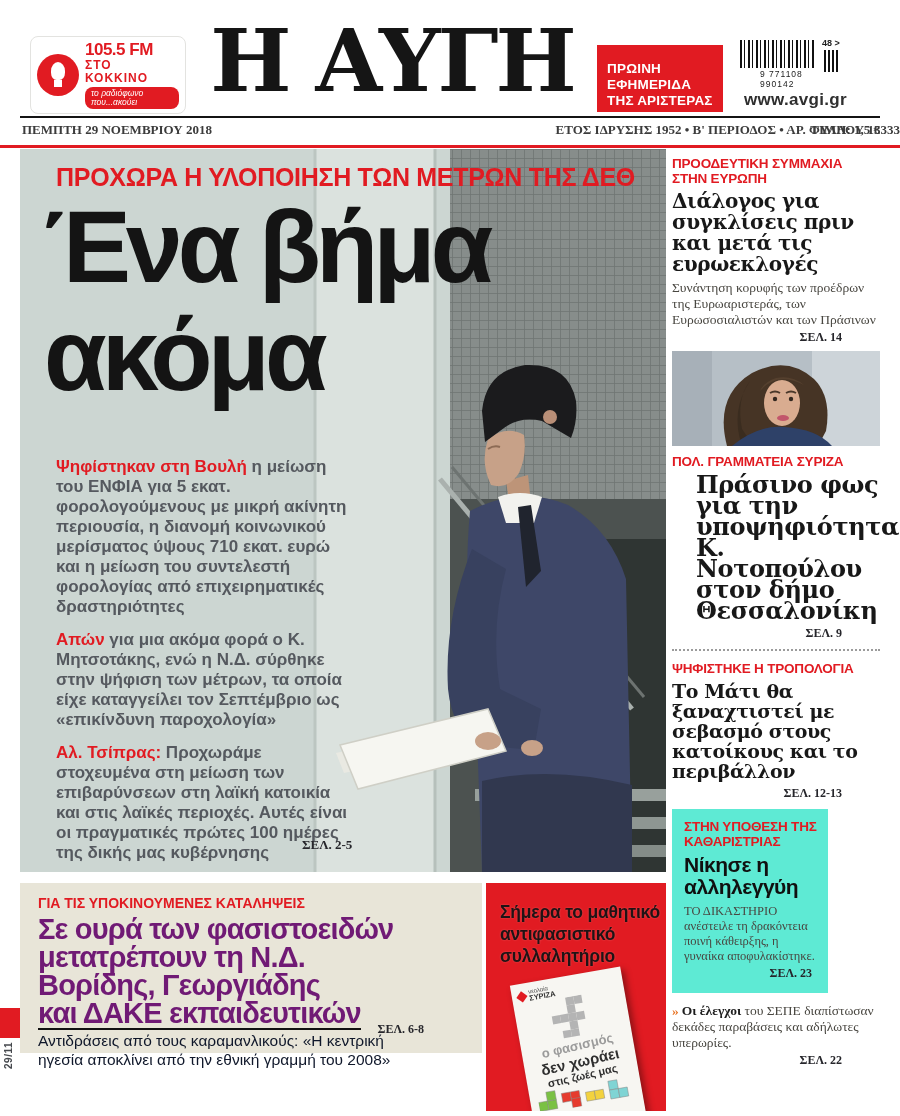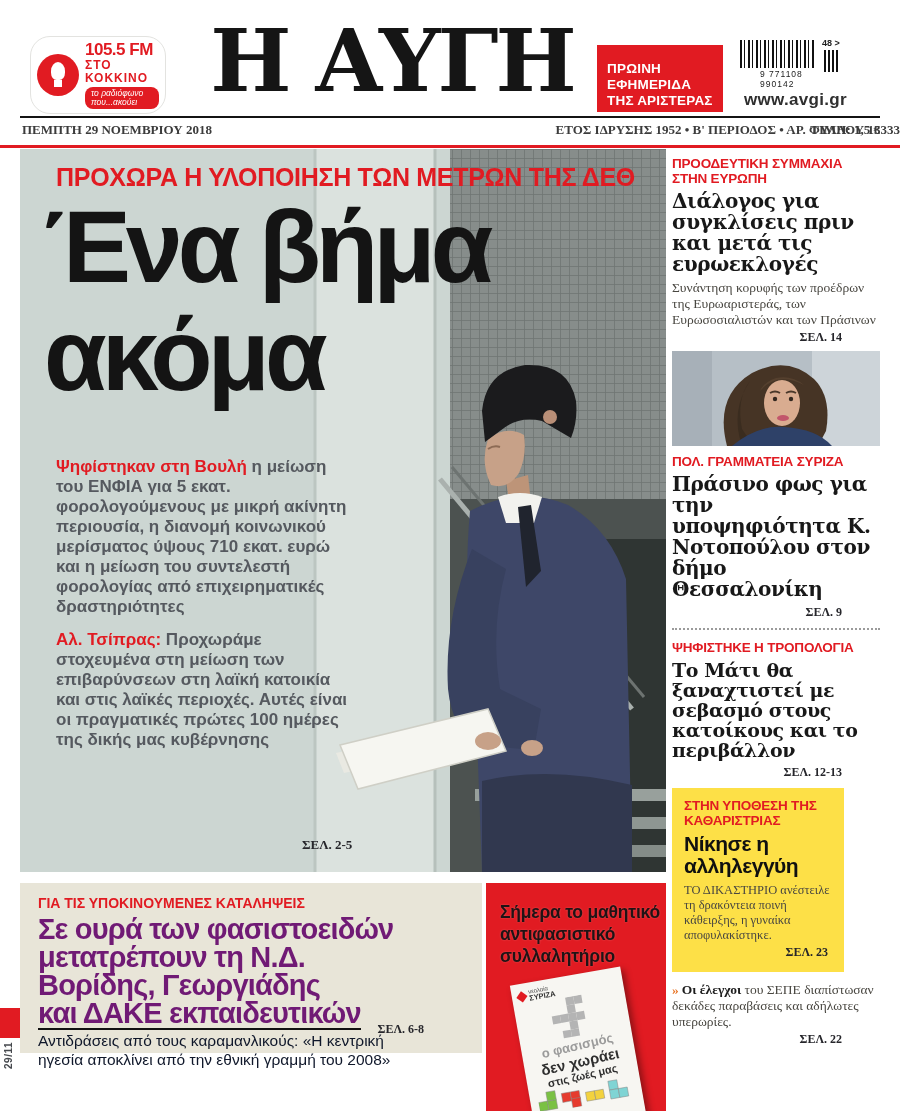--- a/index.html
+++ b/index.html
@@ -1,21 +1,21 @@
 <!DOCTYPE html>
 <html><head>
 <meta charset="utf-8">
 <style>
   html,body{margin:0;padding:0;background:#ffffff;}
   .page{position:relative;width:900px;height:1116px;background:#ffffff;overflow:hidden;
         font-family:"Liberation Sans",sans-serif;}
 
   
-  .radio-logo{position:absolute;left:30px;top:36px;width:136px;height:78px;
-      border:1px solid #e3e3e0;border-radius:20px;display:flex;align-items:center;
+  .radio-logo{position:absolute;left:30px;top:36px;width:156px;height:78px;
+      border:1px solid #e3e3e0;border-radius:8px;display:flex;align-items:center;
       padding:4px 6px;box-sizing:border-box;background:#fff;}
   .radio-icon{width:42px;height:42px;border-radius:50%;background:#e11b22;position:relative;flex:0 0 auto;}
   .radio-icon::after{content:"";position:absolute;left:14px;top:8px;width:14px;height:18px;
       background:#fff;border-radius:50% 50% 40% 40%;}
   .radio-icon::before{content:"";position:absolute;left:17px;top:26px;width:8px;height:7px;background:#fff;}
   .radio-txt{margin-left:6px;line-height:1.05;}
   .radio-freq{color:#e11b22;font-weight:bold;font-size:17px;letter-spacing:-0.5px;}
   .radio-station{color:#e11b22;font-weight:bold;font-size:12px;letter-spacing:1px;}
   .radio-slogan{margin-top:3px;background:#e11b22;color:#fff;font-style:italic;
       font-size:8.5px;padding:2px 6px;border-radius:8px;display:inline-block;}
@@ -63,21 +63,21 @@
   .sidebar{position:absolute;left:672px;top:156px;width:208px;}
   .kicker{color:#e11b22;font-weight:bold;font-size:13.5px;line-height:15px;margin:0 0 5px 0;letter-spacing:-0.2px;}
   .sb-headline{font-family:"DejaVu Serif",serif;font-weight:bold;color:#181818;
       font-size:17.5px;line-height:18px;letter-spacing:-0.4px;margin:0 0 5px 0;}
   .sb-body{font-family:"Liberation Serif",serif;font-size:13.5px;line-height:16px;color:#494741;margin:0 0 2px 0;}
   .sb-body b{color:#1d1d1d;}
   .pageref{font-family:"Liberation Serif",serif;font-weight:bold;font-size:12px;color:#26262b;
       text-align:right;padding-right:38px;margin:2px 0 6px 0;}
   .dotted{border-top:2px dotted #9b9b9b;margin:8px 0 10px 0;height:0;}
   .portrait-photo{width:208px;height:95px;margin:4px 0 8px 0;display:block;}
-  .graybox{width:172px;background:#fde047;box-sizing:border-box;padding:10px 10px 6px 12px;margin:8px 0 10px 0;}
+  .graybox{width:156px;background:#5eead4;box-sizing:border-box;padding:10px 10px 6px 12px;margin:8px 0 10px 0;}
   .graybox .gb-headline{font-weight:800;font-size:21px;line-height:22px;color:#101010;
       letter-spacing:-0.5px;margin:2px 0 6px 0;font-family:"Liberation Sans",sans-serif;}
   .arrow{color:#e87425;font-weight:bold;margin-right:3px;}
 
   
   .bottom-left{position:absolute;left:20px;top:883px;width:462px;height:170px;background:#e8e5d8;
       box-sizing:border-box;padding:12px 16px 0 18px;}
   .bl-kicker{color:#e11b22;font-weight:bold;font-size:14px;margin-bottom:4px;}
   .bl-headline{font-weight:800;font-size:29px;line-height:28px;color:#701a75;letter-spacing:-0.8px;}
   .bl-underline{display:inline-block;border-bottom:2px solid #121212;padding-bottom:1px;}
@@ -179,20 +179,21 @@
       <circle cx="530" cy="268" r="7" fill="#b98f77"></circle>
       <path d="M468 300 Q474 296 480 298" stroke="#8c6b55" stroke-width="2" fill="none"></path>
     </svg>
     <div class="lead-kicker">ΠΡΟΧΩΡΑ Η ΥΛΟΠΟΙΗΣΗ ΤΩΝ ΜΕΤΡΩΝ ΤΗΣ ΔΕΘ</div>
     <div class="lead-headline">
       <div>Ένα βήμα</div>
       <div>ακόμα</div>
     </div>
     <div class="lead-paras">
       <p><span class="plead">Ψηφίστηκαν στη Βουλή</span><span> η μείωση του ΕΝΦΙΑ για 5 εκατ. φορολογούμενους με μικρή ακίνητη περιουσία, η διανομή κοινωνικού μερίσματος ύψους 710 εκατ. ευρώ και η μείωση του συντελεστή φορολογίας από επιχειρηματικές δραστηριότητες</span></p>
+      <p><span class="plead">Απών</span><span> για μια ακόμα φορά ο Κ. Μητσοτάκης, ενώ η Ν.Δ. σύρθηκε στην ψήφιση των μέτρων, τα οποία είχε καταγγείλει τον Σεπτέμβριο ως «επικίνδυνη παροχολογία»</span></p>
       <p><span class="plead">Αλ. Τσίπρας:</span><span> Προχωράμε στοχευμένα στη μείωση των επιβαρύνσεων στη λαϊκή κατοικία και στις λαϊκές περιοχές. Αυτές είναι οι πραγματικές πρώτες 100 ημέρες της δικής μας κυβέρνησης</span></p>
     </div>
     <div class="lead-pageref">ΣΕΛ. 2-5</div>
   </div>
 
   <div class="sidebar">
 
     <div>
       <div class="kicker">ΠΡΟΟΔΕΥΤΙΚΗ ΣΥΜΜΑΧΙΑ ΣΤΗΝ ΕΥΡΩΠΗ</div>
       <div class="sb-headline" style="font-size:20px;line-height:21px;">Διάλογος για συγκλίσεις πριν και μετά τις ευρωεκλογές</div>
@@ -210,21 +211,21 @@
       <path d="M78 30 Q64 48 70 78 Q78 92 90 95 L70 95 Q58 60 78 30 Z" fill="#3a2c1f"></path>
       <circle cx="103" cy="48" r="2.2" fill="#33271f"></circle>
       <circle cx="119" cy="48" r="2.2" fill="#33271f"></circle>
       <path d="M98 42 Q103 39 108 42 M114 42 Q119 39 124 42" stroke="#4a382a" stroke-width="2" fill="none"></path>
       <ellipse cx="111" cy="67" rx="6" ry="3" fill="#c2566b"></ellipse>
       <path d="M60 95 Q85 74 112 76 Q145 78 160 95 Z" fill="#2e4168"></path>
     </svg>
 
     <div>
       <div class="kicker">ΠΟΛ. ΓΡΑΜΜΑΤΕΙΑ ΣΥΡΙΖΑ</div>
-      <div class="sb-headline" style="font-size:20px;line-height:21px;">Πράσινο φως για την υποψηφιότητα Κ. Νοτοπούλου στον δήμο Θεσσαλονίκη</div>
+      <div class="sb-headline" style="font-size:24px;line-height:21px;margin-left:24px;">Πράσινο φως για την υποψηφιότητα Κ. Νοτοπούλου στον δήμο Θεσσαλονίκη</div>
       <div class="pageref">ΣΕΛ. 9</div>
     </div>
 
     <div class="dotted"></div>
 
     <div>
       <div class="kicker">ΨΗΦΙΣΤΗΚΕ Η ΤΡΟΠΟΛΟΓΙΑ</div>
       <div class="sb-headline" style="font-size:19px;line-height:20px;">Το Μάτι θα ξαναχτιστεί με σεβασμό στους κατοίκους και το περιβάλλον</div>
       <div class="pageref">ΣΕΛ. 12-13</div>
     </div>

